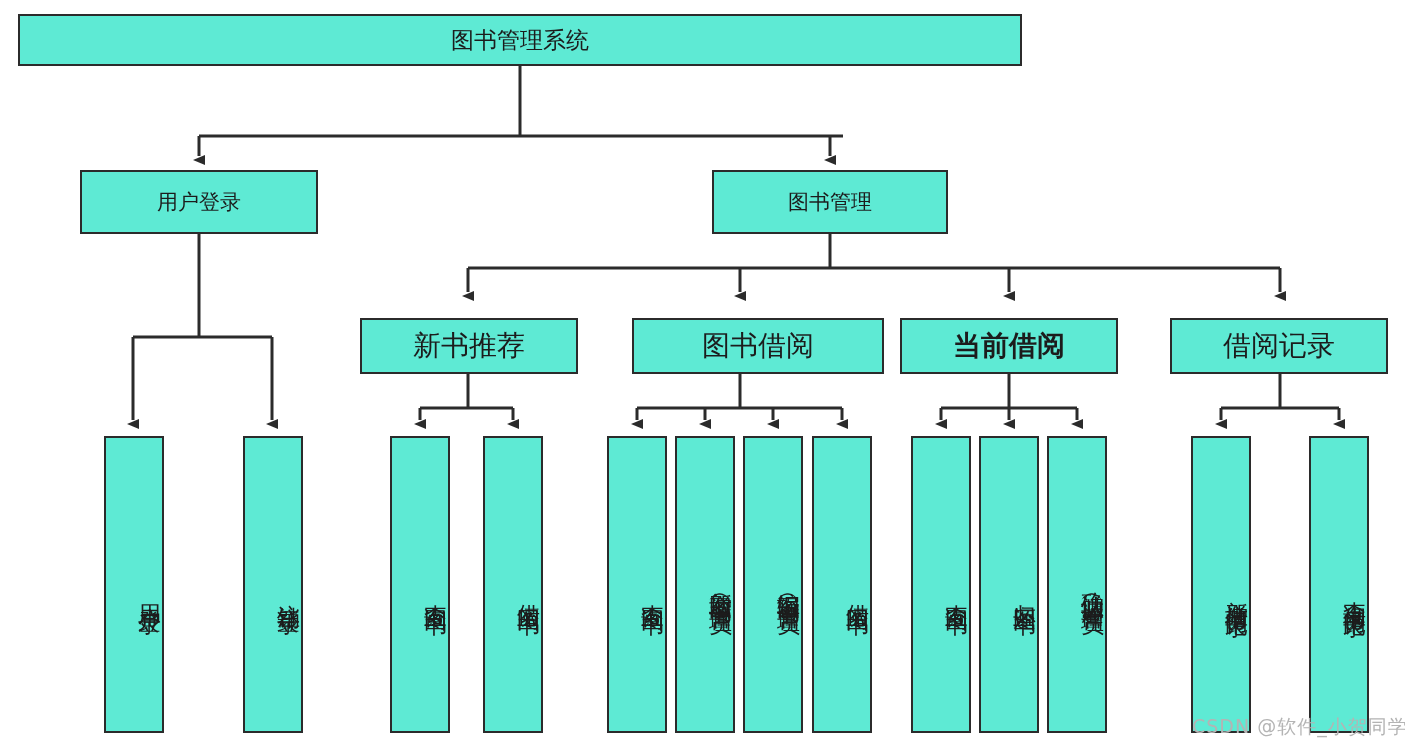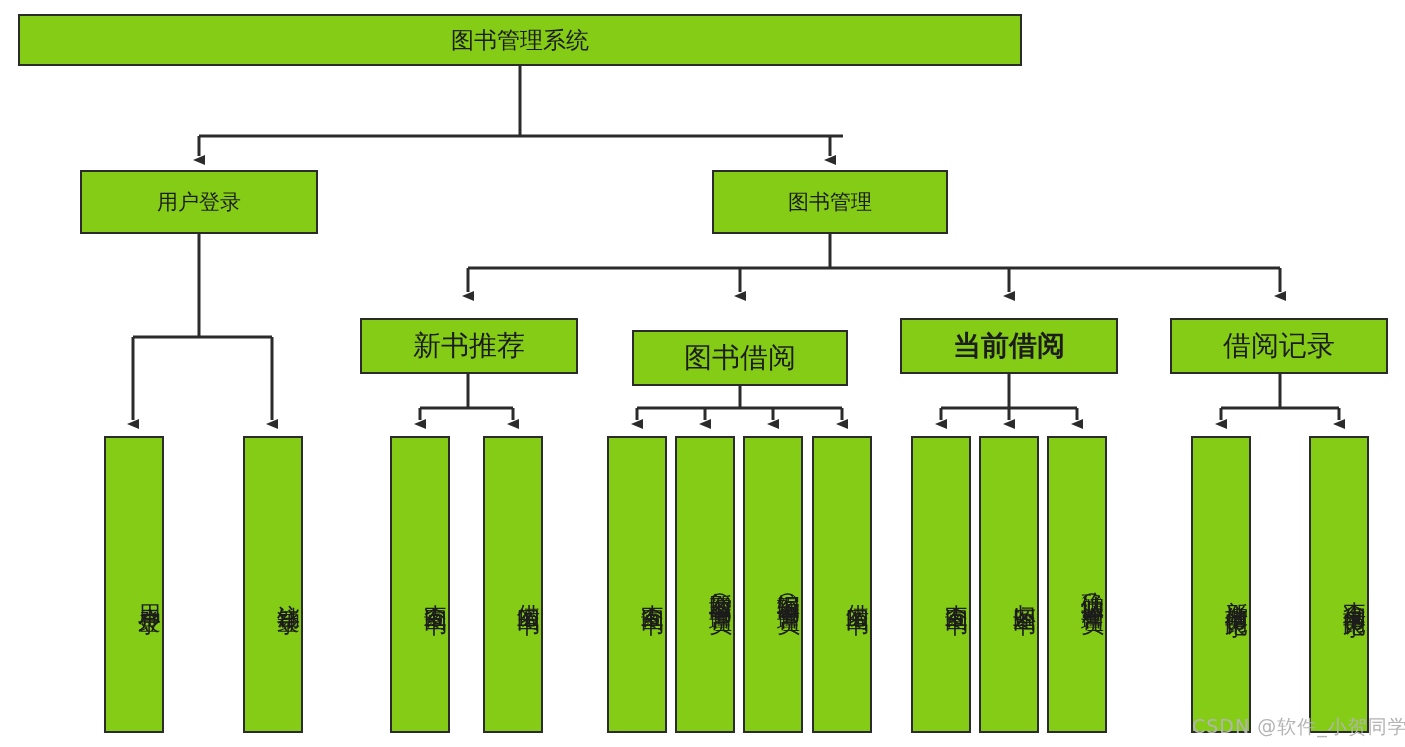--- a/index.html
+++ b/index.html
@@ -6,21 +6,21 @@
   body{
     font-family:"DejaVu Sans","Liberation Sans",sans-serif;
     width:1405px;height:747px;overflow:hidden;
   }
   #stage{position:relative;width:1405px;height:747px;background:#fff;}
   svg.edges{position:absolute;left:0;top:0;width:1405px;height:747px;}
 
   .node{
     position:absolute;
     box-sizing:border-box;
-    background:#84cc16;
+    background:#5eead4;
     border:2px solid #2b2b2b;
     display:flex;
     align-items:center;
     justify-content:center;
     color:#1c1c1c;
     text-align:center;
   }
   .node.root{font-size:23px;}
   .node.lvl1{font-size:21px;}
   .node.lvl2{font-size:28px;}
@@ -110,21 +110,21 @@
   <div class="node lvl1" style="left:80px;top:170px;width:238px;height:64px;">
     <span class="lbl">用户登录</span>
   </div>
   <div class="node lvl1" style="left:712px;top:170px;width:236px;height:64px;justify-content:center;">
     <span class="lbl">图书管理</span>
   </div>
 
   <div class="node lvl2" style="left:360px;top:318px;width:218px;height:56px;">
     <span class="lbl">新书推荐</span>
   </div>
-  <div class="node lvl2" style="left:632px;top:318px;width:216px;height:56px;margin-top:12px;">
+  <div class="node lvl2" style="left:632px;top:318px;width:252px;height:56px;">
     <span class="lbl">图书借阅</span>
   </div>
   <div class="node lvl2" style="left:900px;top:318px;width:218px;height:56px;font-weight:bold;">
     <span class="lbl">当前借阅</span>
   </div>
   <div class="node lvl2" style="left:1170px;top:318px;width:218px;height:56px;">
     <span class="lbl">借阅记录</span>
   </div>
 
   <div class="node leaf" style="left:104px;top:436px;width:60px;height:297px;">

